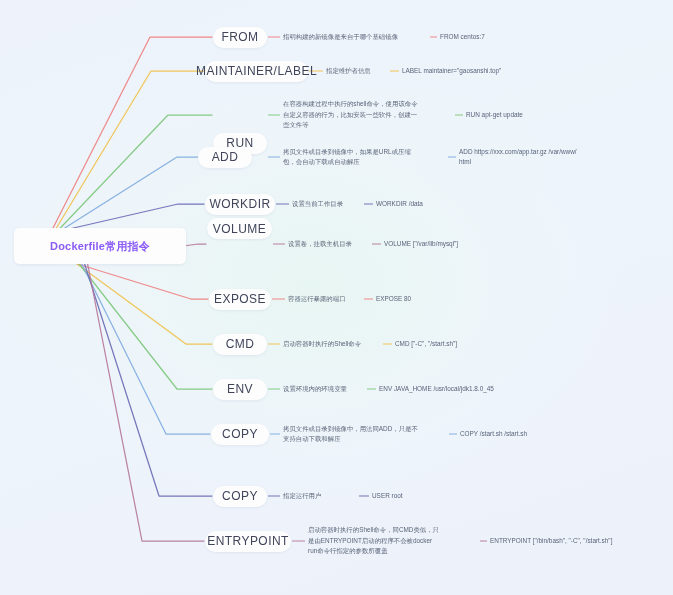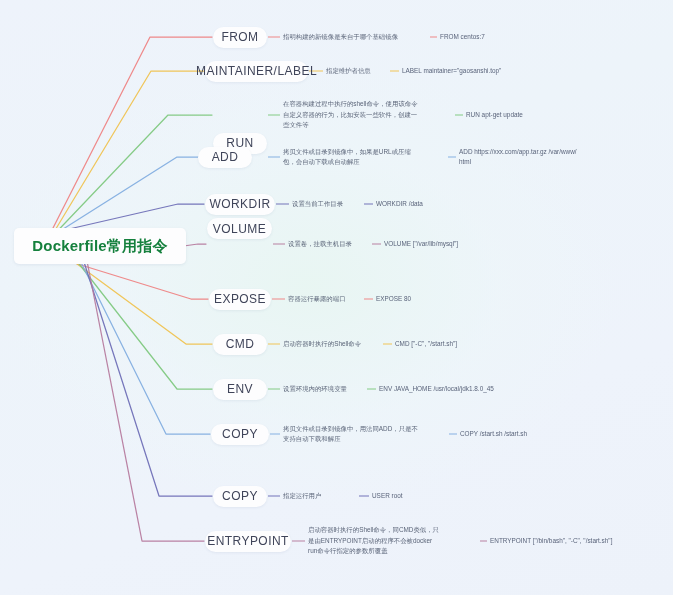--- a/index.html
+++ b/index.html
@@ -43,23 +43,23 @@
     height: 36px;
     background: #fdfdfe;
     border-radius: 5px;
     display: flex;
     align-items: center;
     justify-content: center;
     box-shadow: 0 1px 3px rgba(80,100,140,0.10);
     z-index: 6;
   }
   .root-label {
-    font-size: 15px;
+    font-size: 11px;
     font-weight: bold;
-    color: #15803d;
+    color: #8b5cf6;
     letter-spacing: 0.2px;
     white-space: nowrap;
   }
 
   .key-pill {
     position: absolute;
     background: #fdfdfe;
     border-radius: 12px;
     height: 21px;
     display: flex;

